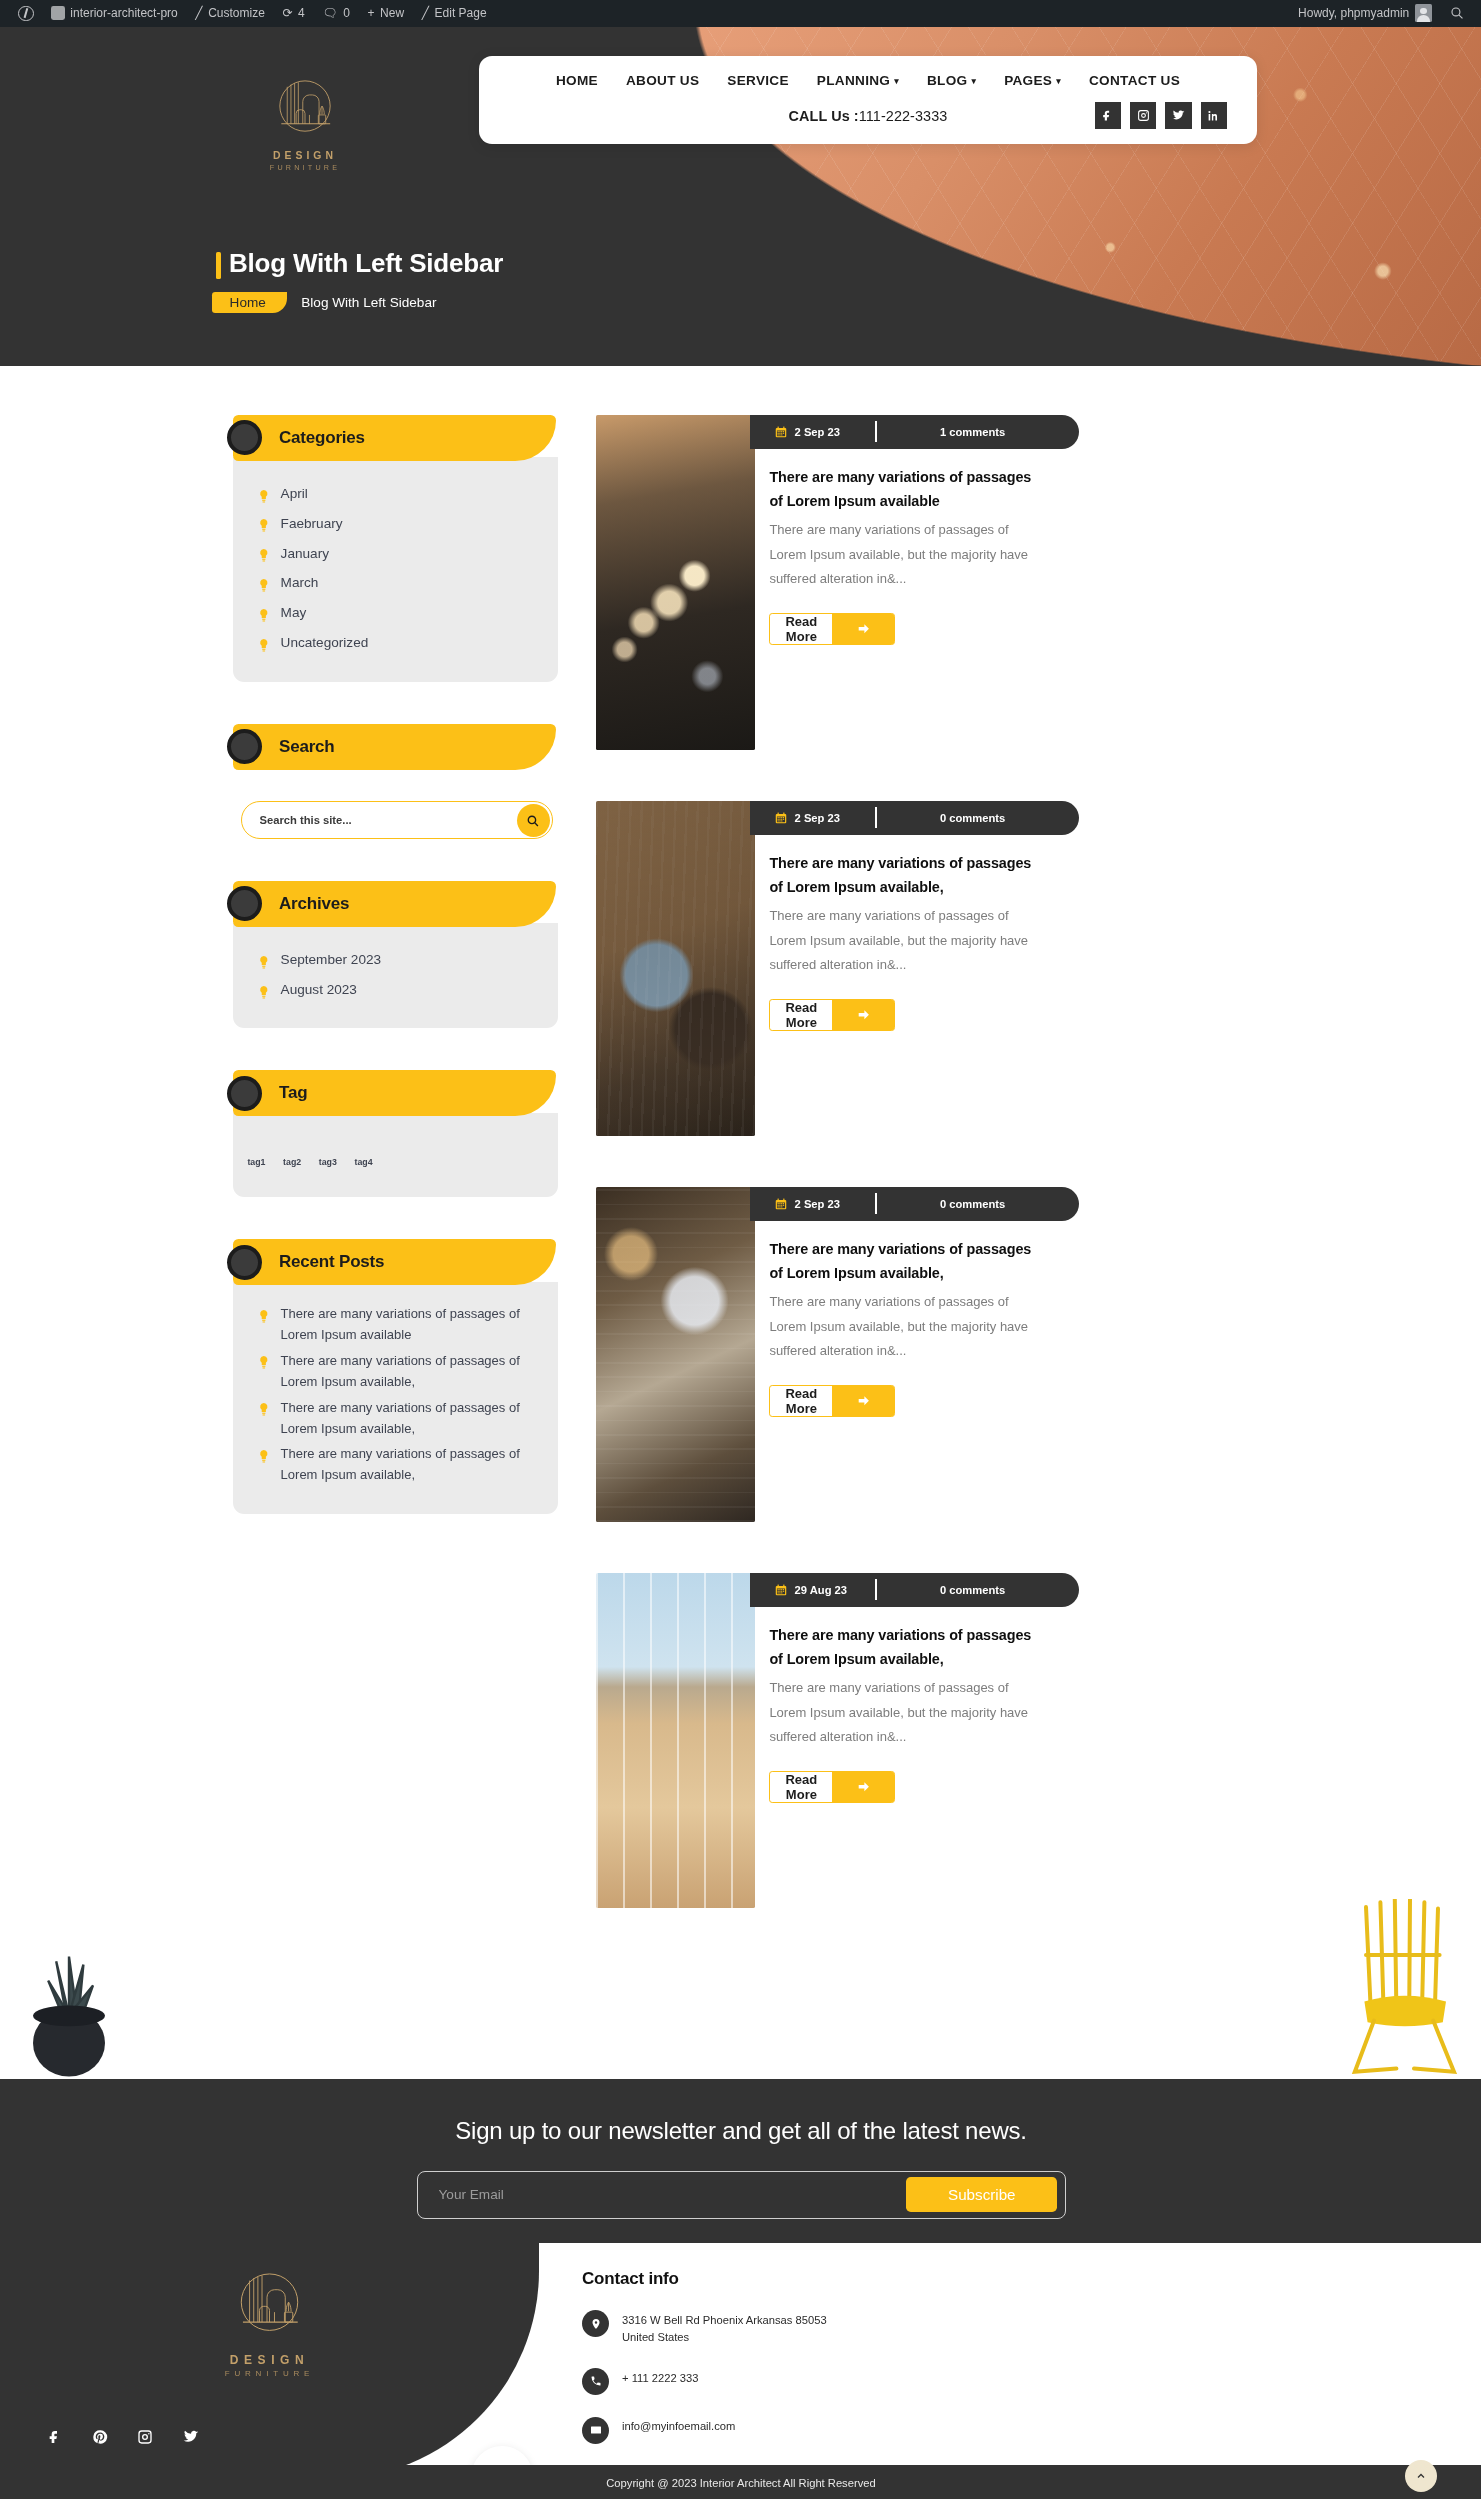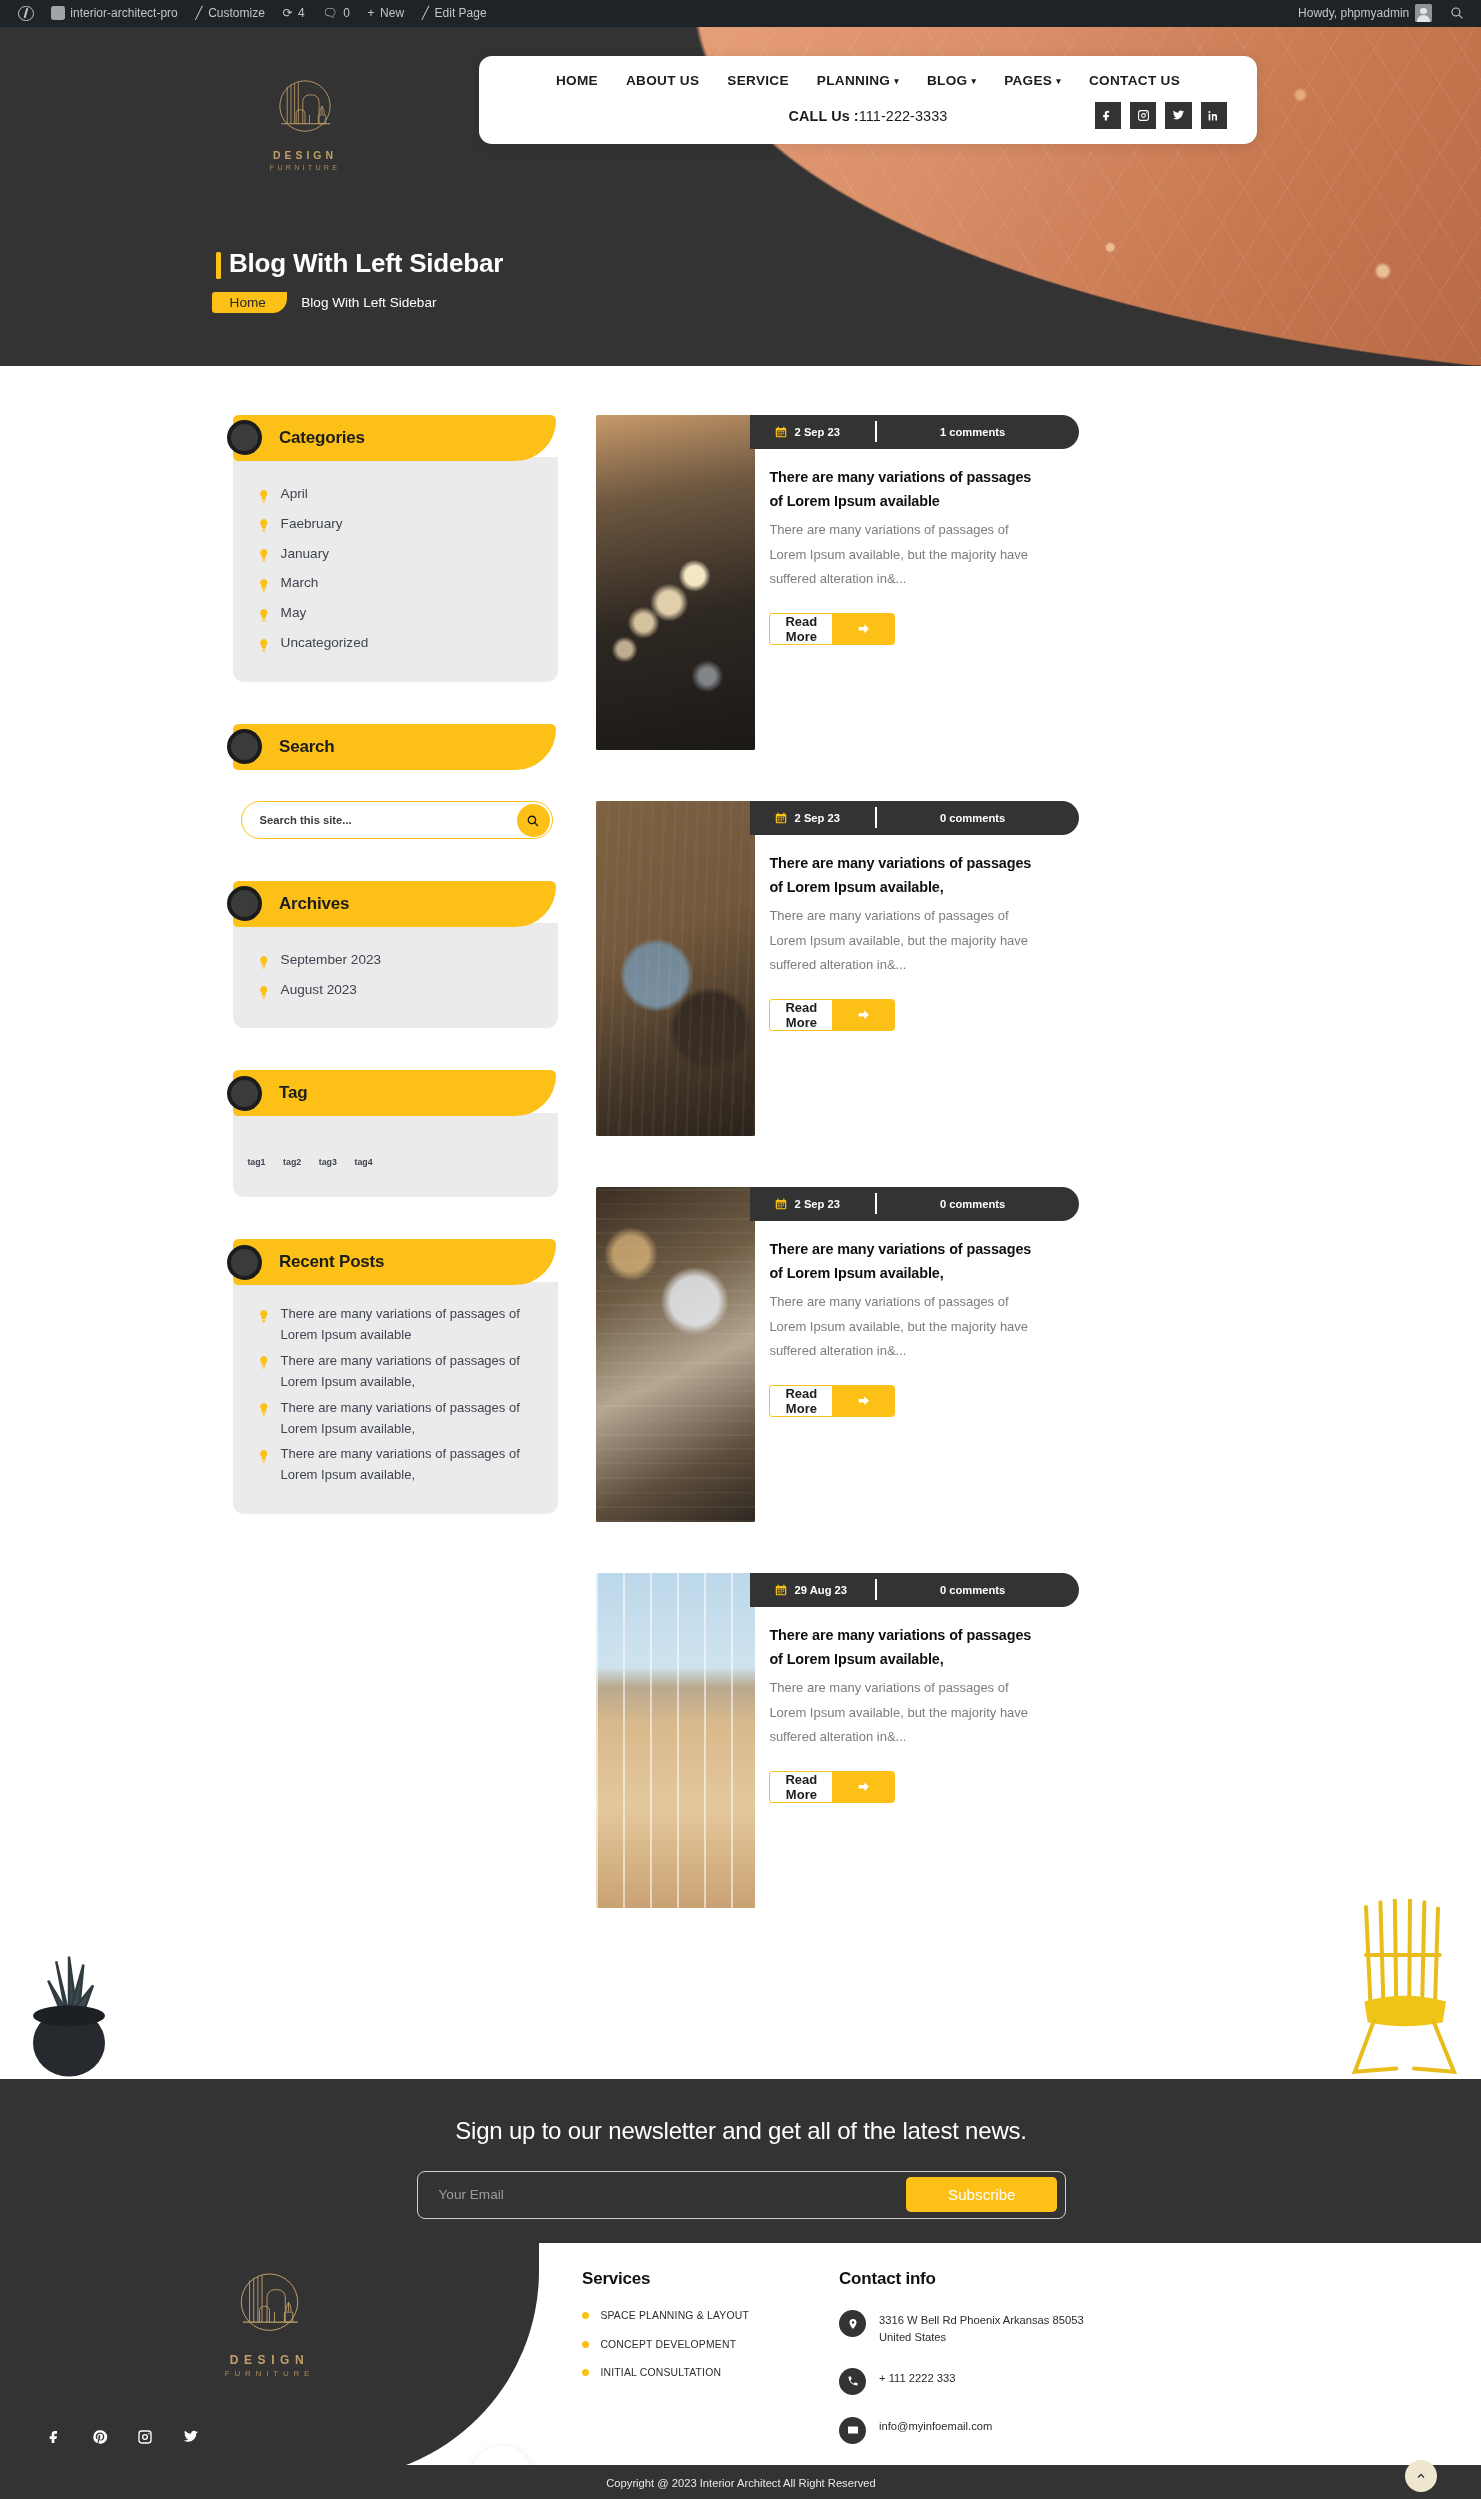--- a/index.html
+++ b/index.html
@@ -818,35 +818,20 @@
           </div>
           <div class="f-soc">
             <svg viewBox="0 0 24 24">
                 <path d="M23 4.9a8.7 8.7 0 0 1-2.5.7 4.4 4.4 0 0 0 1.9-2.4 8.7 8.7 0 0 1-2.8 1A4.3 4.3 0 0 0 12 7.1a12.3 12.3 0 0 1-9-4.5 4.3 4.3 0 0 0 1.3 5.8A4.3 4.3 0 0 1 2.4 8v.1a4.3 4.3 0 0 0 3.5 4.2 4.4 4.4 0 0 1-2 .1 4.3 4.3 0 0 0 4 3A8.7 8.7 0 0 1 1 17.2a12.2 12.2 0 0 0 6.6 2c8 0 12.3-6.6 12.3-12.3v-.6A8.8 8.8 0 0 0 23 4.9z"></path>
               </svg>
           </div>
         </div>
       </div>
 
       <div class="f-cols">
-        <div class="f-col-services">
-          <div class="f-head">Services</div>
-          <div class="f-li">
-            <span class="f-dot"></span>
-            <span>SPACE PLANNING &amp; LAYOUT</span>
-          </div>
-          <div class="f-li">
-            <span class="f-dot"></span>
-            <span>CONCEPT DEVELOPMENT</span>
-          </div>
-          <div class="f-li">
-            <span class="f-dot"></span>
-            <span>INITIAL CONSULTATION</span>
-          </div>
-        </div>
 
         <div class="f-col-contact">
           <div class="f-head">Contact info</div>
           <div class="c-li">
             <span class="c-ico">
                 <svg viewBox="0 0 24 24">
                   <path d="M12 2a7 7 0 0 0-7 7c0 5.2 7 13 7 13s7-7.8 7-13a7 7 0 0 0-7-7zm0 9.5A2.5 2.5 0 1 1 14.5 9 2.5 2.5 0 0 1 12 11.5z"></path>
                 </svg>
               </span>
             <span class="c-txt">3316 W Bell Rd Phoenix Arkansas 85053 United States</span>

